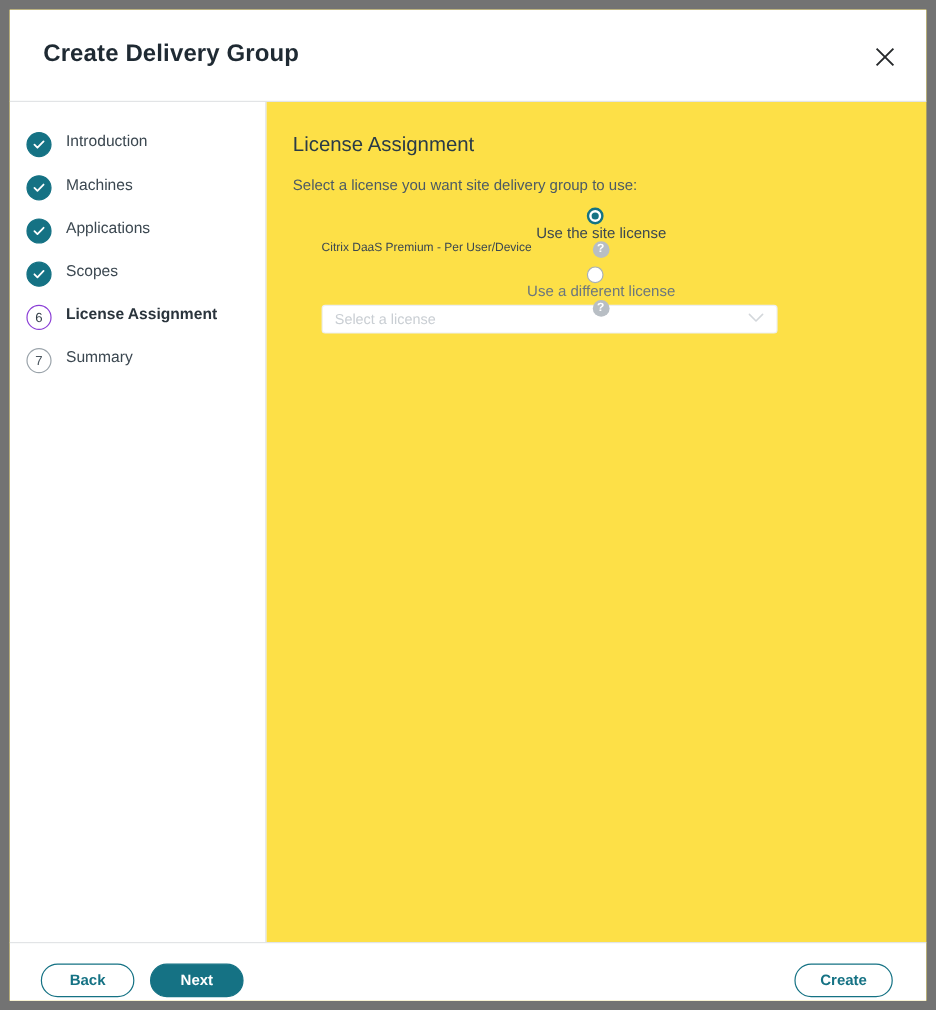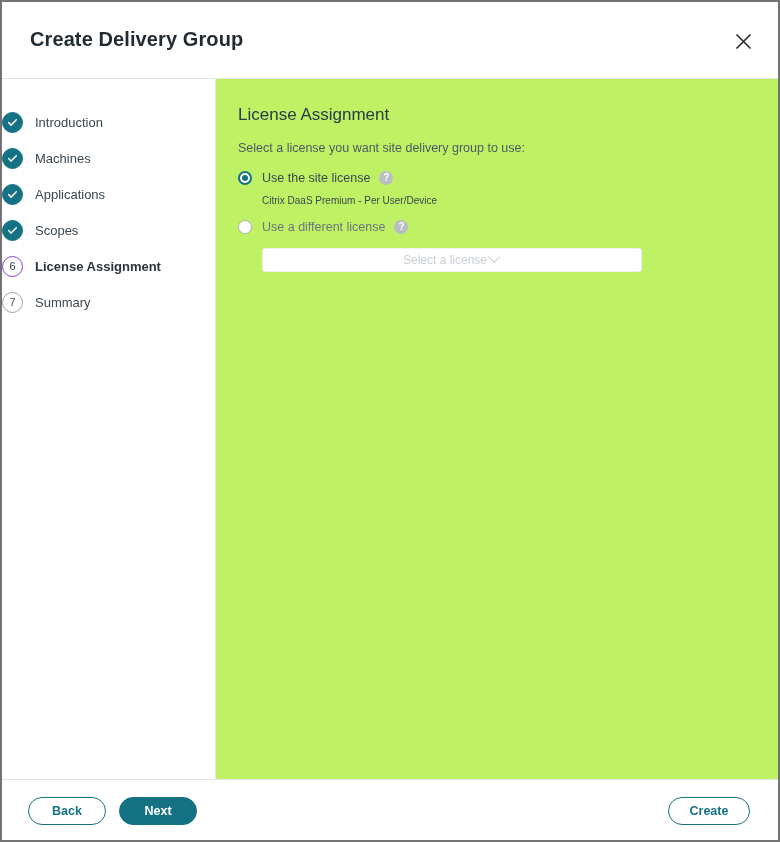--- a/index.html
+++ b/index.html
@@ -9,22 +9,22 @@
   }
   body {
     font-family: "Liberation Sans", sans-serif;
     -webkit-font-smoothing: antialiased;
   }
   .window {
     position: relative;
     width: 780px;
     height: 842px;
     box-sizing: border-box;
-    border: 2px solid #737373;
-    background: #bef264;
+    border: 8px solid #737373;
+    background: #fde047;
     overflow: hidden;
   }
 
   
   .header {
     position: relative;
     height: 77px;
     box-sizing: border-box;
     border-bottom: 1px solid #e2e4e6;
     background: #ffffff;
@@ -62,22 +62,23 @@
   }
   .sidebar {
     width: 214px;
     box-sizing: border-box;
     border-right: 1px solid #e2e4e6;
     padding-top: 25px;
     background: #ffffff;
   }
   .step {
     display: flex;
-    align-items: center;
+    align-items: flex-start;
     height: 36px;
+    padding-left: 14px;
     cursor: pointer;
   }
   .step-marker {
     width: 21px;
     height: 21px;
     border-radius: 50%;
     box-sizing: border-box;
     flex: none;
     display: flex;
     align-items: center;
@@ -130,20 +131,21 @@
     color: #4c5a64;
     margin: 0 0 12px 0;
   }
 
   .radio-row {
     display: flex;
     align-items: center;
     height: 22px;
     margin-bottom: 4px;
     cursor: pointer;
+    flex-direction: column;
   }
   .radio {
     width: 14px;
     height: 14px;
     border-radius: 50%;
     box-sizing: border-box;
     flex: none;
     position: relative;
     background: #ffffff;
   }
@@ -187,21 +189,21 @@
   }
   .select-wrap {
     margin: 10px 0 0 24px;
     width: 380px;
     height: 24px;
     box-sizing: border-box;
     border: 1px solid #edeff1;
     border-radius: 3px;
     display: flex;
     align-items: center;
-    justify-content: center;
+    justify-content: space-between;
     padding: 0 10px;
     background: #ffffff;
   }
   .select-placeholder {
     font-size: 12px;
     color: #c9ced3;
   }
   .chevron { display: block; }
 
   

